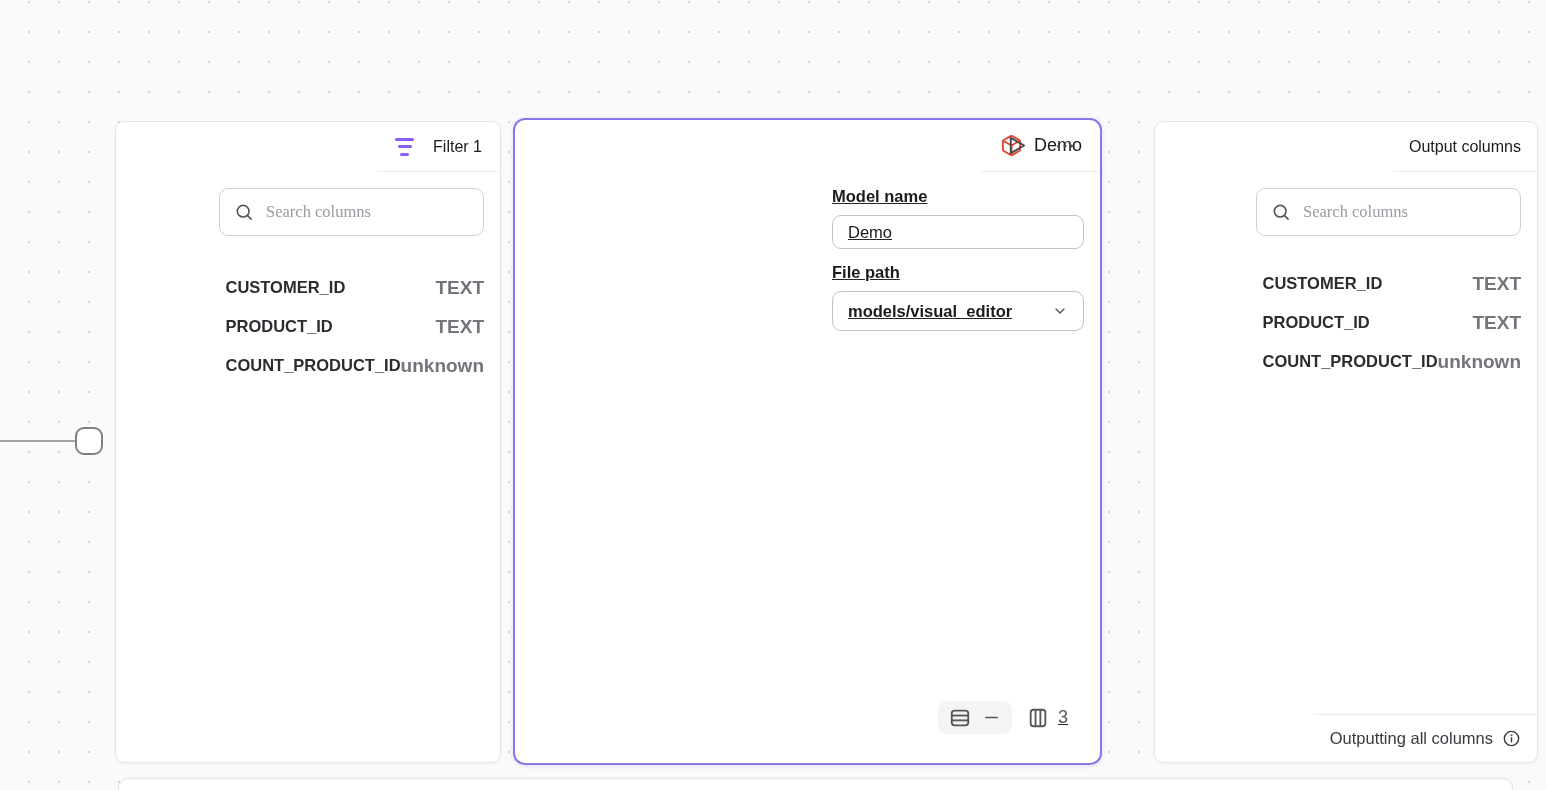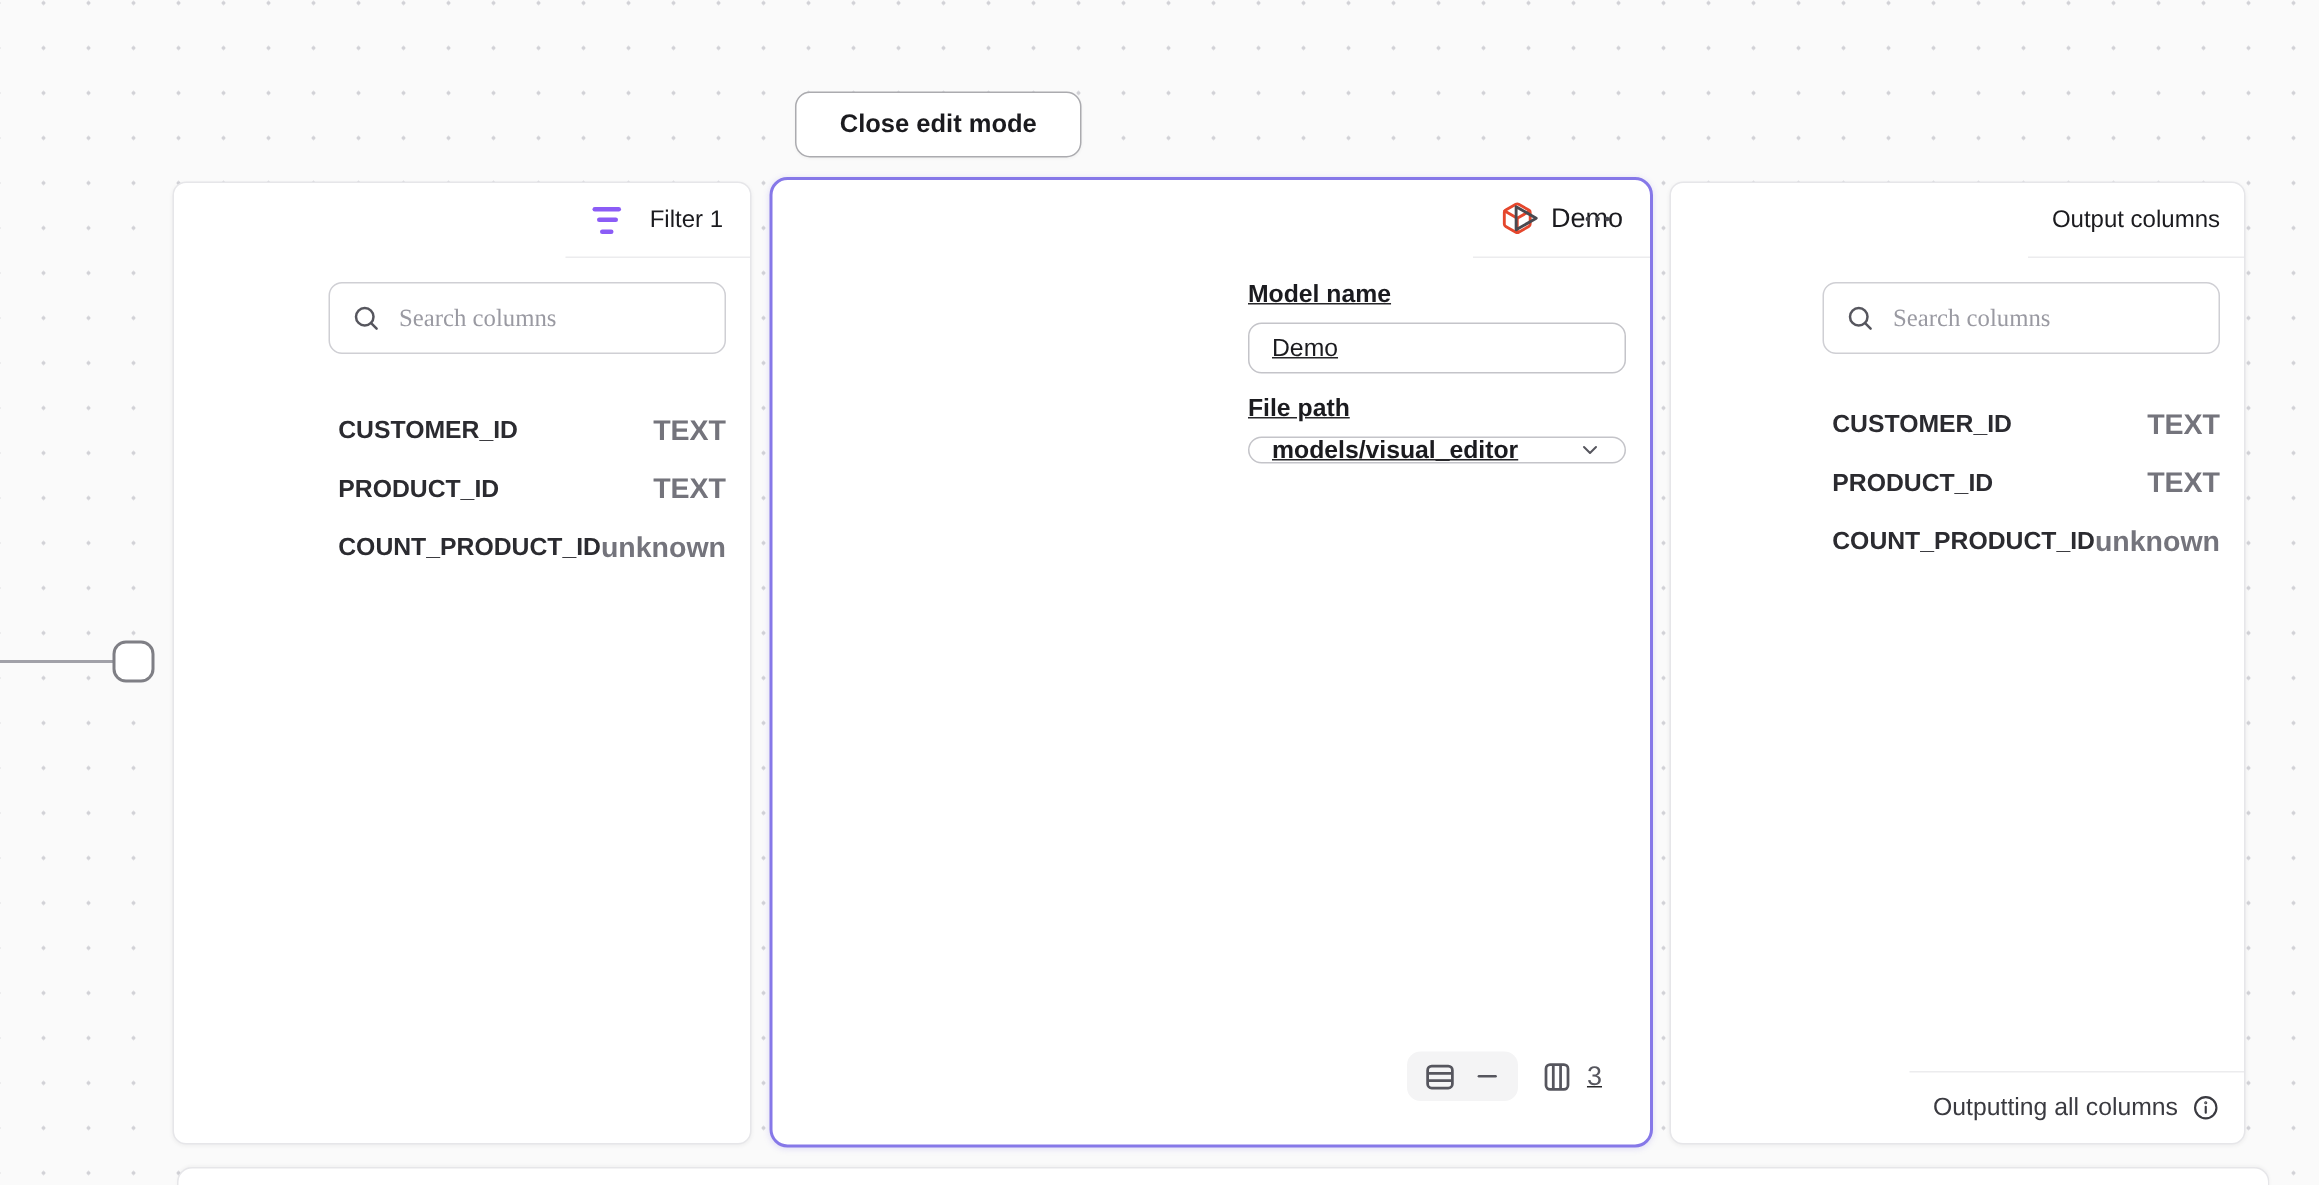--- a/index.html
+++ b/index.html
@@ -74,37 +74,37 @@
   .header-actions{ position:absolute; right:22px; top:0; height:100%; display:flex; align-items:center; gap:22px; }
   .icon-btn{ background:none; border:none; cursor:pointer; display:flex; align-items:center; padding:2px; }
   .model-body{ padding:15px 16px 16px; flex:1; display:flex; flex-direction:column;text-decoration:underline; }
   .field-label{ font-size:16.5px; font-weight:700; color:#1b1b1f; margin-bottom:9px; }
   .text-input{
     width:100%; height:34px; border:1.5px solid #c4c4c9; border-radius:9px;
     font-size:16.5px; font-weight:500; color:#1b1b1f; padding:0 15px;
     font-family:inherit; outline:none; margin-bottom:14px; background:#fff;
   }
   .select-input{
-    width:100%; height:18px; border:1.5px solid #c4c4c9; border-radius:9px;
+    width:100%; height:40px; border:1.5px solid #c4c4c9; border-radius:9px;
     display:flex; align-items:center; justify-content:space-between;
     padding:0 15px; cursor:pointer; background:#fff;
   }
   .select-value{ font-size:16.5px; font-weight:700; color:#1b1b1f; }
   .model-footer{
     margin-top:auto; padding:0 16px 13px; display:flex; align-items:center;
     justify-content:flex-end; gap:15px;
   }
   .pill{
     background:#f4f4f5; border-radius:9px; height:33px; padding:0 11px;
     display:flex; align-items:center; gap:11px;
   }
   .count-group{ display:flex; align-items:center; gap:9px; }
   .count-num{ font-size:18px; font-weight:500; color:#56565e; }
   
-  #output-panel{ left:1113px; top:121px; width:384px; height:642px; }
+  #output-panel{ left:1154px; top:121px; width:384px; height:642px; }
   #output-panel .panel-header{ padding:0 16px; }
   #output-panel .col-list{ margin-top:12px; }
   .output-footer{
     margin-top:auto; border-top:1px solid #ececee; height:48px; flex:0 0 48px;
     display:flex; align-items:center; padding:16px 16px; gap:9px;
   }
   .output-footer span{ font-size:16.5px; color:#3a3a40; }
   
   .bottom-panel{
     position:absolute; left:118px; top:778px; width:1395px; height:20px;
@@ -114,21 +114,20 @@
   svg{ display:block; }
 </style>
 </head>
 <body>
 
 <div class="canvas">
 
   <div class="edge-line"></div>
   <div class="edge-handle"></div>
 
-  <button class="close-btn">Close edit mode</button>
 
   <div class="panel" id="filter-panel">
     <div class="panel-header">
       <span class="funnel">
           <i></i>
           <i></i>
           <i></i>
         </span>
       <span class="panel-title">Filter 1</span>
     </div>

